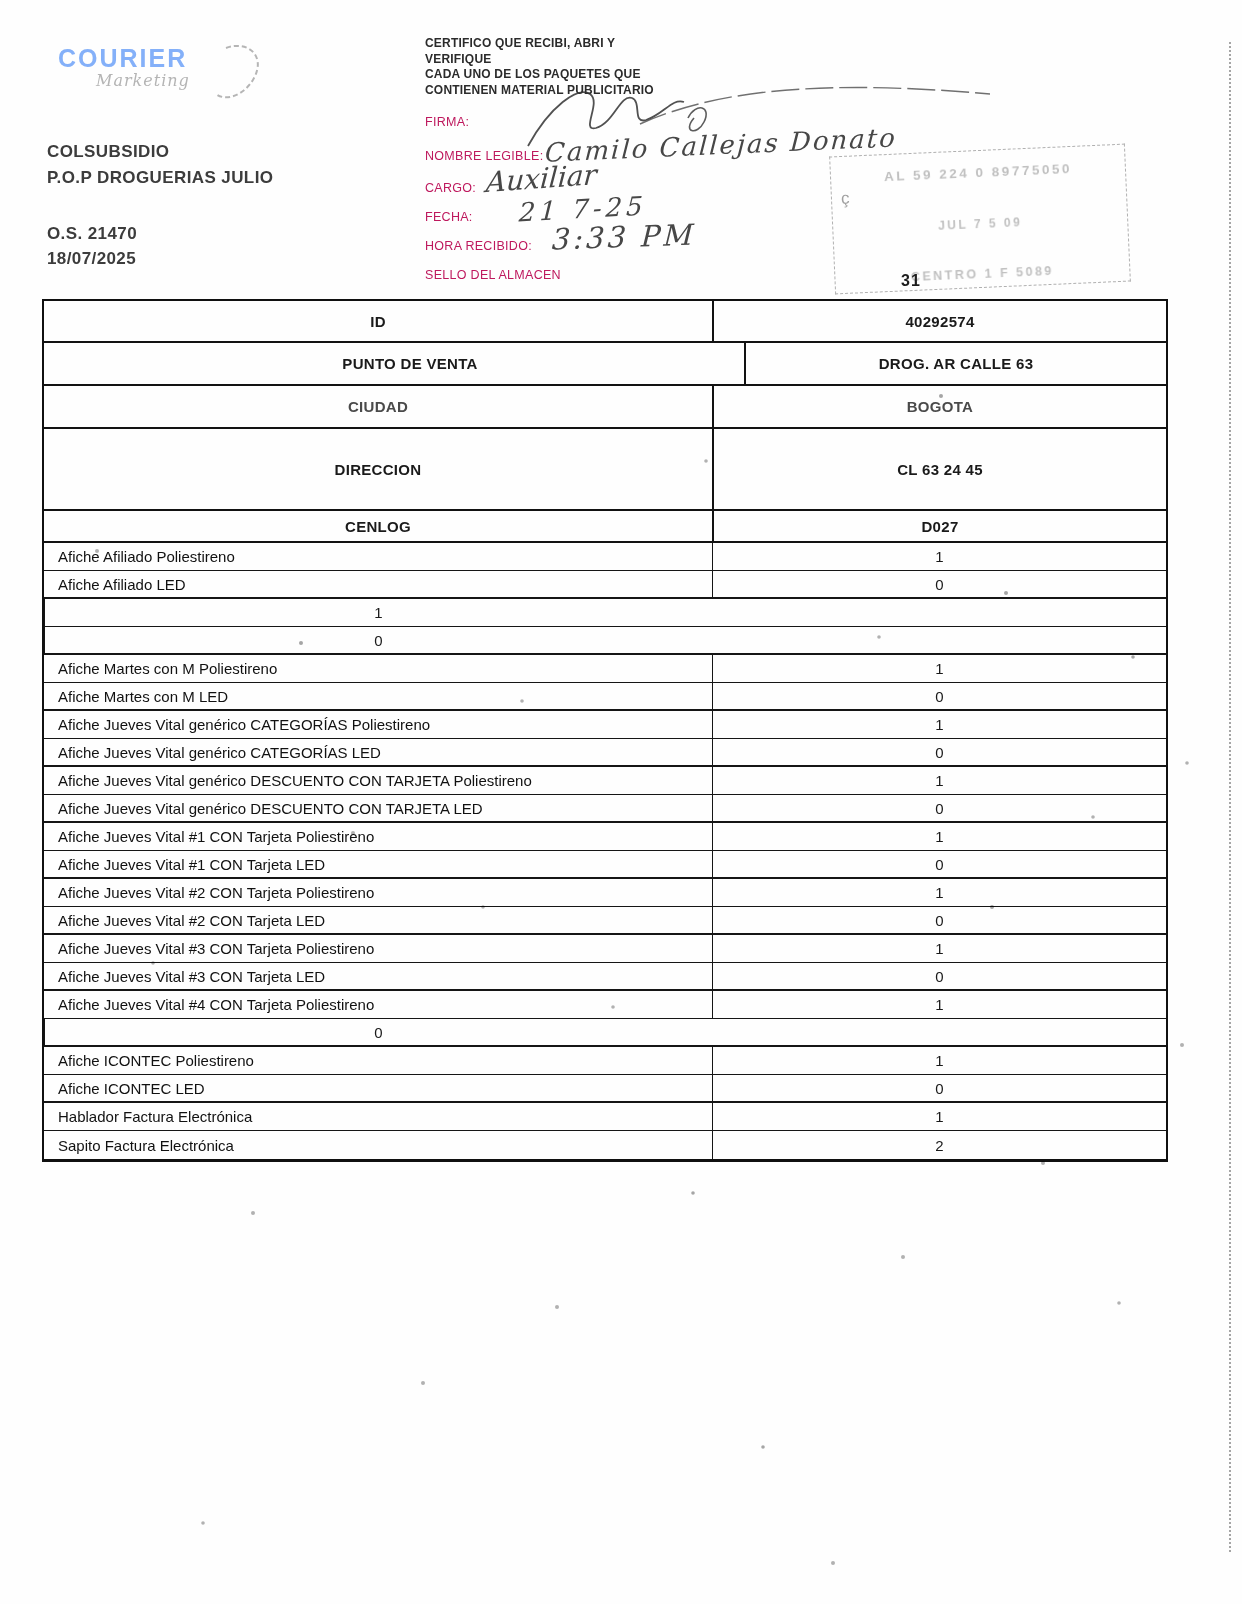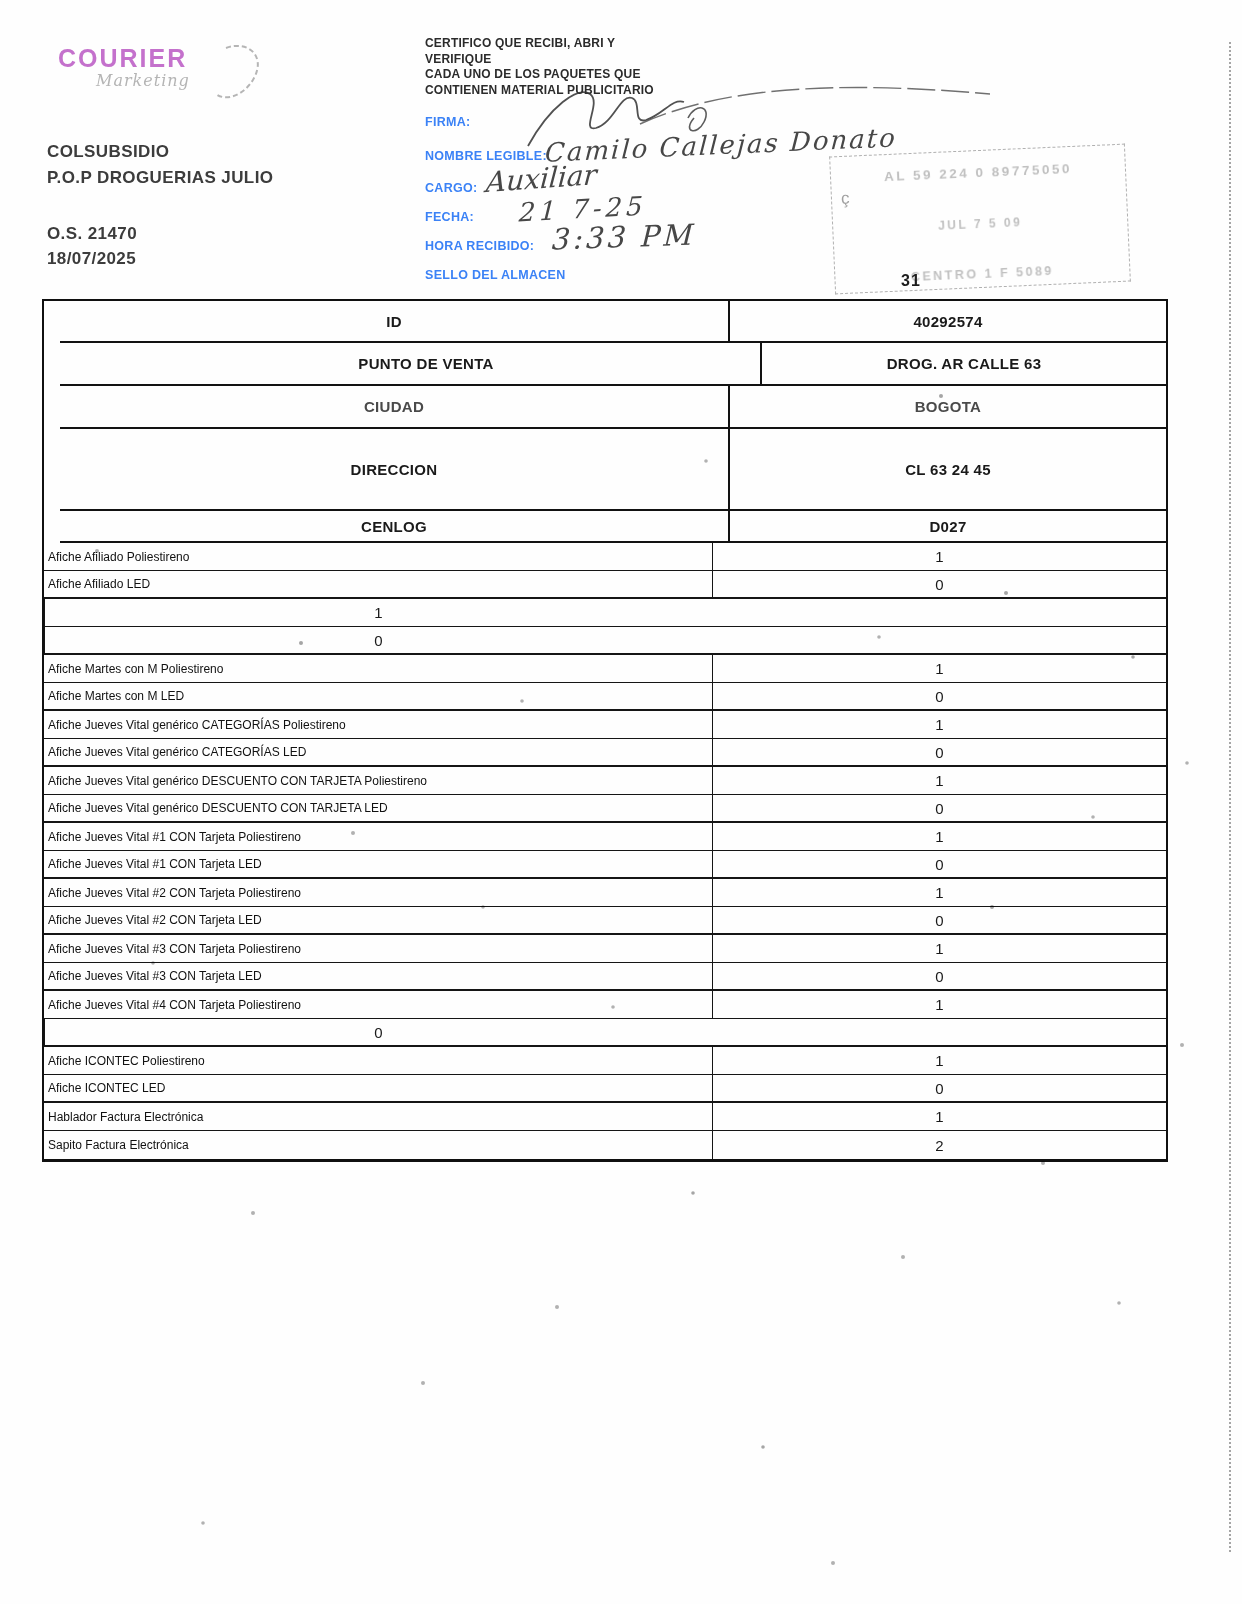--- a/index.html
+++ b/index.html
@@ -6,32 +6,32 @@
   .sheet{
     position:relative;width:1242px;height:1604px;margin:0 auto;
     background:#fefefe;overflow:hidden;
     font-family:"Liberation Sans",sans-serif;color:#1a1a1a;
   }
   .sheet *{box-sizing:border-box;}
   .abs{position:absolute;}
 
   
   .logo{left:58px;top:44px;width:200px;height:70px;opacity:.62;filter:blur(.4px);}
-  .logo-name{font-size:25px;font-weight:700;letter-spacing:2px;color:#a21caf;}
+  .logo-name{font-size:25px;font-weight:700;letter-spacing:2px;color:#3b82f6;}
   .logo-tagline{font-size:16px;font-style:italic;color:#888;margin:-2px 0 8px 38px;
     font-family:"DejaVu Serif",serif;letter-spacing:1px;}
   .logo-swoosh{position:absolute;right:-8px;top:0;}
 
   
   .client-line{left:47px;font-size:17px;font-weight:600;color:#3c3c3c;letter-spacing:.4px;}
 
   
   .cert-lines{left:425px;top:36px;width:280px;}
   .cert-line{font-size:12px;font-weight:700;color:#2b2b2b;line-height:15.5px;letter-spacing:.2px;}
-  .field-label{left:425px;font-size:12.5px;font-weight:700;color:#3b82f6;letter-spacing:.3px;}
+  .field-label{left:425px;font-size:12.5px;font-weight:400;color:#be185d;letter-spacing:.3px;}
 
   
   .hand{font-family:"DejaVu Serif",serif;font-style:italic;color:#2e2e2e;opacity:.88;
     white-space:nowrap;}
   .hand-name{left:545px;top:130px;font-size:26px;transform:rotate(-2.5deg) skewX(-6deg);letter-spacing:2px;}
   .hand-cargo{left:486px;top:162px;font-size:28px;transform:rotate(-4deg) skewX(-8deg);}
   .hand-fecha{left:519px;top:194px;font-size:26px;transform:rotate(-3deg) skewX(-6deg);letter-spacing:4px;}
   .hand-hora{left:552px;top:220px;font-size:29px;transform:rotate(-2deg) skewX(-5deg);letter-spacing:3px;}
   .signature{left:520px;top:80px;}
 
@@ -39,33 +39,33 @@
   .stamp{left:832px;top:150px;width:296px;height:138px;transform:rotate(-2.5deg);
     border:1.6px dashed rgba(70,70,70,.42);padding:14px 6px 6px 6px;
     display:flex;flex-direction:column;justify-content:space-between;align-items:center;}
   .stamp-line{font-size:13.5px;font-weight:700;letter-spacing:2.5px;color:#6b6b6b;
     opacity:.42;filter:blur(.5px);white-space:nowrap;}
   .stamp-glyph{position:absolute;left:9px;top:32px;font-size:17px;color:#555;opacity:.55;}
   .stamp-number{left:901px;top:272px;font-size:16px;font-weight:700;color:#1d1d1d;letter-spacing:1px;}
 
   
   .tbl{left:42px;top:299px;width:1126px;border:2.5px solid #101010;border-bottom-width:3px;background:transparent;}
-  .info-row{display:grid;grid-template-columns:668px 1fr;border-bottom:2px solid #121212;margin-left:16px;}
+  .info-row{display:grid;grid-template-columns:668px 1fr;border-bottom:2px solid #121212;}
   .info-row:nth-of-type(1){height:42px;}
   .info-row:nth-of-type(2){height:43px;padding-left:32px;}
   .info-row:nth-of-type(3){height:43px;color:#4a4a4a;}
   .info-row:nth-of-type(4){height:82px;}
   .info-row:nth-of-type(5){height:32px;border-bottom-width:2.5px;}
   .info-row>div{display:flex;align-items:center;justify-content:center;
     font-size:15px;font-weight:700;letter-spacing:.3px;}
   .info-row .ivalue{border-left:2px solid #121212;}
   .item-row{display:grid;grid-template-columns:668px 1fr;height:28px;border-bottom:1.7px solid #151515;}
   .item-row:nth-of-type(even){border-bottom-width:2.2px;}
   .item-row:last-of-type{border-bottom:none;}
-  .item-row .ilabel{display:flex;align-items:center;padding-left:4px;font-size:12px;color:#111;}
+  .item-row .ilabel{display:flex;align-items:center;padding-left:14px;font-size:15px;color:#111;}
   .item-row .iqty{display:flex;align-items:center;justify-content:center;
     border-left:1.7px solid #151515;font-size:15px;}
 
   
   .edge-line{left:1229px;top:42px;height:1510px;width:0;border-left:2px dotted rgba(0,0,0,.35);}
   .noise{left:0;top:0;width:2px;height:2px;border-radius:50%;background:transparent;pointer-events:none;
     box-shadow:
       300px 642px 0 1px rgba(0,0,0,.35), 521px 700px 0 .8px rgba(0,0,0,.3),
       1005px 592px 0 1px rgba(0,0,0,.35), 878px 636px 0 .8px rgba(0,0,0,.3),
       252px 1212px 0 1px rgba(0,0,0,.3), 692px 1192px 0 .8px rgba(0,0,0,.35),

